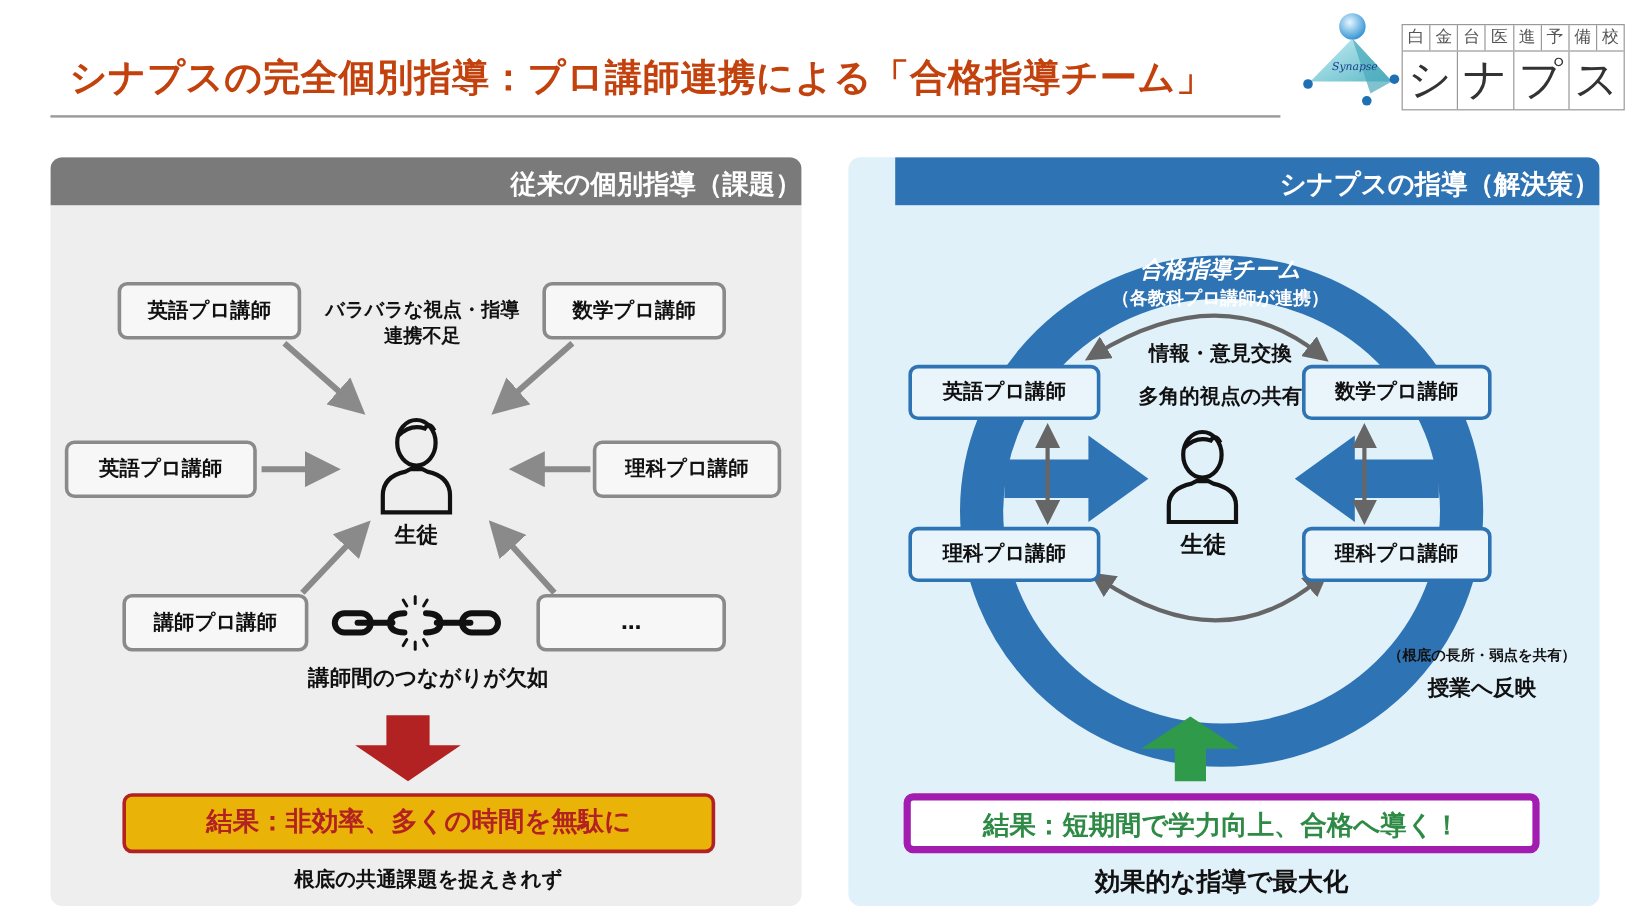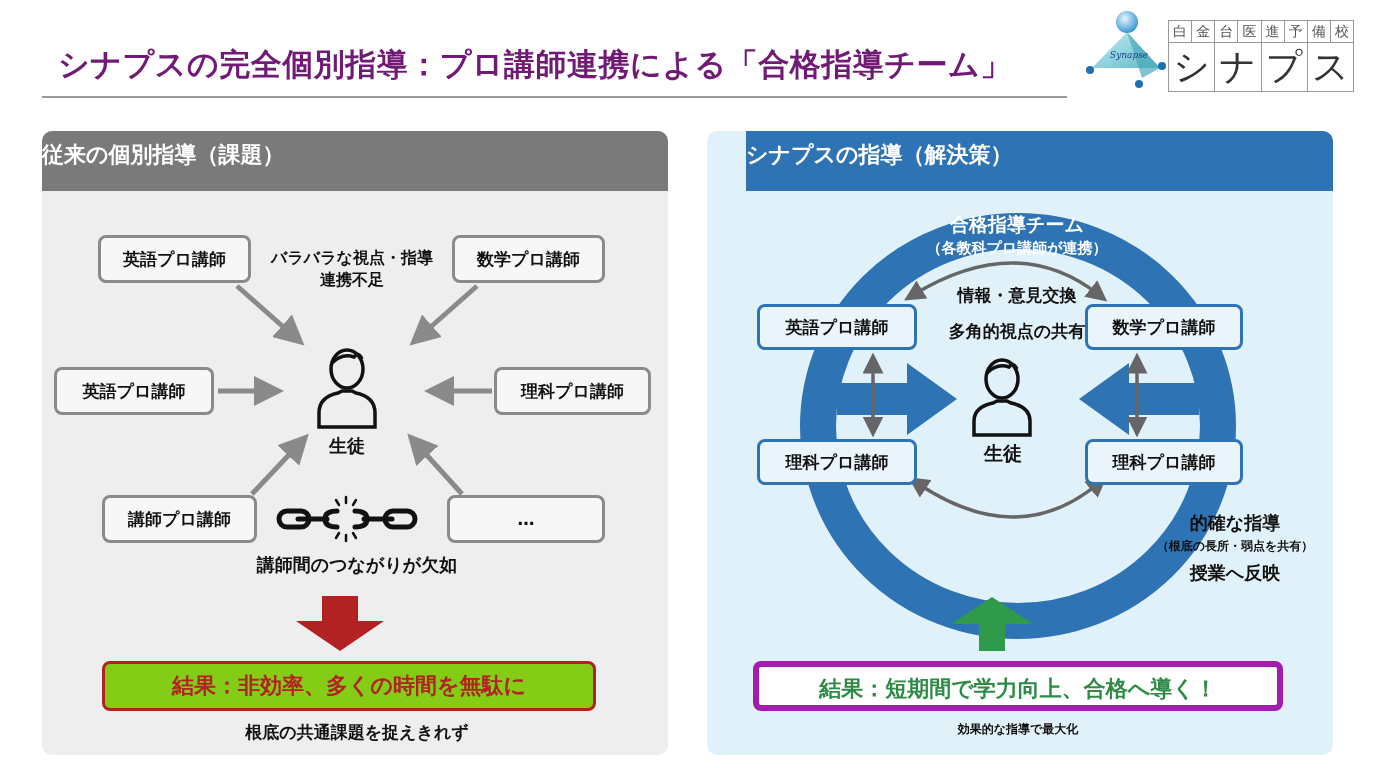--- a/index.html
+++ b/index.html
@@ -1,45 +1,45 @@
 <!DOCTYPE html>
 <html><head>
 <meta charset="utf-8">
 <style>
   * { box-sizing: border-box; margin: 0; padding: 0; }
   html, body { width: 1376px; height: 768px; background: #ffffff; overflow: hidden; }
   body { font-family: "DejaVu Sans", "Liberation Sans", sans-serif; color: #111; position: relative; }
 
-  .title { position: absolute; left: 58px; top: 44px; font-size: 31px; font-weight: bold; letter-spacing: 0.5px; color: #701a75; white-space: nowrap; }
+  .title { position: absolute; left: 58px; top: 44px; font-size: 31px; font-weight: bold; letter-spacing: 0.5px; color: #c2410c; white-space: nowrap; }
   .title-rule { position: absolute; left: 42px; top: 96px; width: 1025px; height: 2px; background: #9a9a9a; }
 
   
   .logo { position: absolute; left: 1082px; top: 8px; width: 280px; height: 84px; }
   .logo-grid { position: absolute; left: 86px; top: 12px; width: 186px; border: 1px solid #999; background: #fff; }
   .logo-top { display: flex; height: 22px; border-bottom: 1px solid #999; }
   .logo-top span { flex: 1; text-align: center; font-size: 14px; line-height: 21px; color: #555; border-right: 1px solid #999; }
   .logo-top span:last-child { border-right: none; }
   .logo-bottom { display: flex; height: 48px; }
   .logo-bottom span { flex: 1; text-align: center; font-size: 36px; line-height: 48px; color: #333; border-right: 1px solid #999; }
   .logo-bottom span:last-child { border-right: none; }
 
   .panel { position: absolute; top: 131px; width: 626px; height: 624px; border-radius: 10px; overflow: hidden; }
   .panel-left { left: 42px; background: #eeeeee; }
   .panel-right { left: 707px; background: #e1f1fa; padding-left: 39px; }
-  .panel-header { height: 60px; color: #fff; font-size: 22px; font-weight: bold; text-align: left; line-height: 48px; }
+  .panel-header { height: 40px; color: #fff; font-size: 22px; font-weight: bold; text-align: right; line-height: 48px; }
   .panel-left .panel-header { background: #7a7a7a; }
   .panel-right .panel-header { background: #2e74b5; }
 
   .box { position: absolute; height: 48px; border-radius: 8px; background: #f7f7f7; border: 3px solid #8a8a8a; font-size: 17px; font-weight: bold; text-align: center; line-height: 42px; white-space: nowrap; }
   .rbox { position: absolute; height: 46px; border-radius: 8px; background: #eaf5fb; border: 3px solid #2e74b5; font-size: 17px; font-weight: bold; text-align: center; line-height: 40px; white-space: nowrap; }
 
   .txt { position: absolute; font-weight: bold; text-align: center; white-space: nowrap; }
   .svglayer { position: absolute; left: 0; top: 0; }
 
-  .result-left { position: absolute; left: 60px; top: 530px; width: 494px; height: 50px; border: 3px solid #b22222; border-radius: 8px; background: #84cc16; color: #b22222; font-size: 22px; font-weight: bold; text-align: center; line-height: 44px; }
+  .result-left { position: absolute; left: 60px; top: 530px; width: 494px; height: 50px; border: 3px solid #b22222; border-radius: 8px; background: #eab308; color: #b22222; font-size: 22px; font-weight: bold; text-align: center; line-height: 44px; }
   .result-right { position: absolute; left: 46px; top: 530px; width: 530px; height: 50px; border: 6px solid #a21caf; border-radius: 8px; background: #fff; color: #2e8b45; font-size: 22px; font-weight: bold; text-align: center; line-height: 44px; }
 </style>
 </head>
 <body>
 
 <div class="title">シナプスの完全個別指導：プロ講師連携による「合格指導チーム」</div>
 <div class="title-rule"></div>
 
 <div class="logo">
   <svg width="86" height="84" viewBox="0 0 86 84" style="position:absolute;left:0;top:0;">
@@ -165,32 +165,31 @@
 
     <g fill="none" stroke="#111" stroke-width="3.5">
       <ellipse cx="295" cy="248" rx="16" ry="19"></ellipse>
       <path d="M280,242 Q290,232 302,236 Q306,230 310,238"></path>
       <path d="M267,304 L267,290 Q267,276 286,272 L290,270 L300,270 L304,272 Q323,276 323,290 L323,304 Z"></path>
     </g>
 
     <polygon points="272,520 272,493 244,493 285,466 326,493 298,493 298,520" fill="#2e9a4a"></polygon>
   </svg>
 
-  <div class="txt" style="left:160px;top:81px;width:300px;font-size:19px;color:#fff;">合格指導チーム</div>
+  <div class="txt" style="left:160px;top:81px;width:300px;font-size:19px;color:#fff;font-style:italic;">合格指導チーム</div>
   <div class="txt" style="left:160px;top:108px;width:300px;font-size:15px;color:#fff;">（各教科プロ講師が連携）</div>
 
   <div class="txt" style="left:210px;top:152px;width:200px;font-size:17px;line-height:24px;">情報・意見交換</div>
   <div class="txt" style="left:210px;top:188px;width:200px;font-size:17px;line-height:24px;">多角的視点の共有</div>
 
   <div class="rbox" style="left:50px;top:173px;width:160px;">英語プロ講師</div>
   <div class="rbox" style="left:378px;top:173px;width:158px;">数学プロ講師</div>
   <div class="rbox" style="left:50px;top:308px;width:160px;">理科プロ講師</div>
   <div class="rbox" style="left:378px;top:308px;width:158px;">理科プロ講師</div>
 
   <div class="txt" style="left:260px;top:310px;width:72px;font-size:19px;">生徒</div>
 
-  <div class="txt" style="left:430px;top:380px;width:196px;font-size:18px;">的確な指導</div>
   <div class="txt" style="left:428px;top:407px;width:200px;font-size:12px;">（根底の長所・弱点を共有）</div>
   <div class="txt" style="left:430px;top:430px;width:196px;font-size:18px;">授業へ反映</div>
 
   <div class="result-right">結果：短期間で学力向上、合格へ導く！</div>
-  <div class="txt" style="left:146px;top:590px;width:330px;font-size:12px;">効果的な指導で最大化</div>
+  <div class="txt" style="left:146px;top:590px;width:330px;font-size:21px;">効果的な指導で最大化</div>
 </div>
 
 </body></html>

